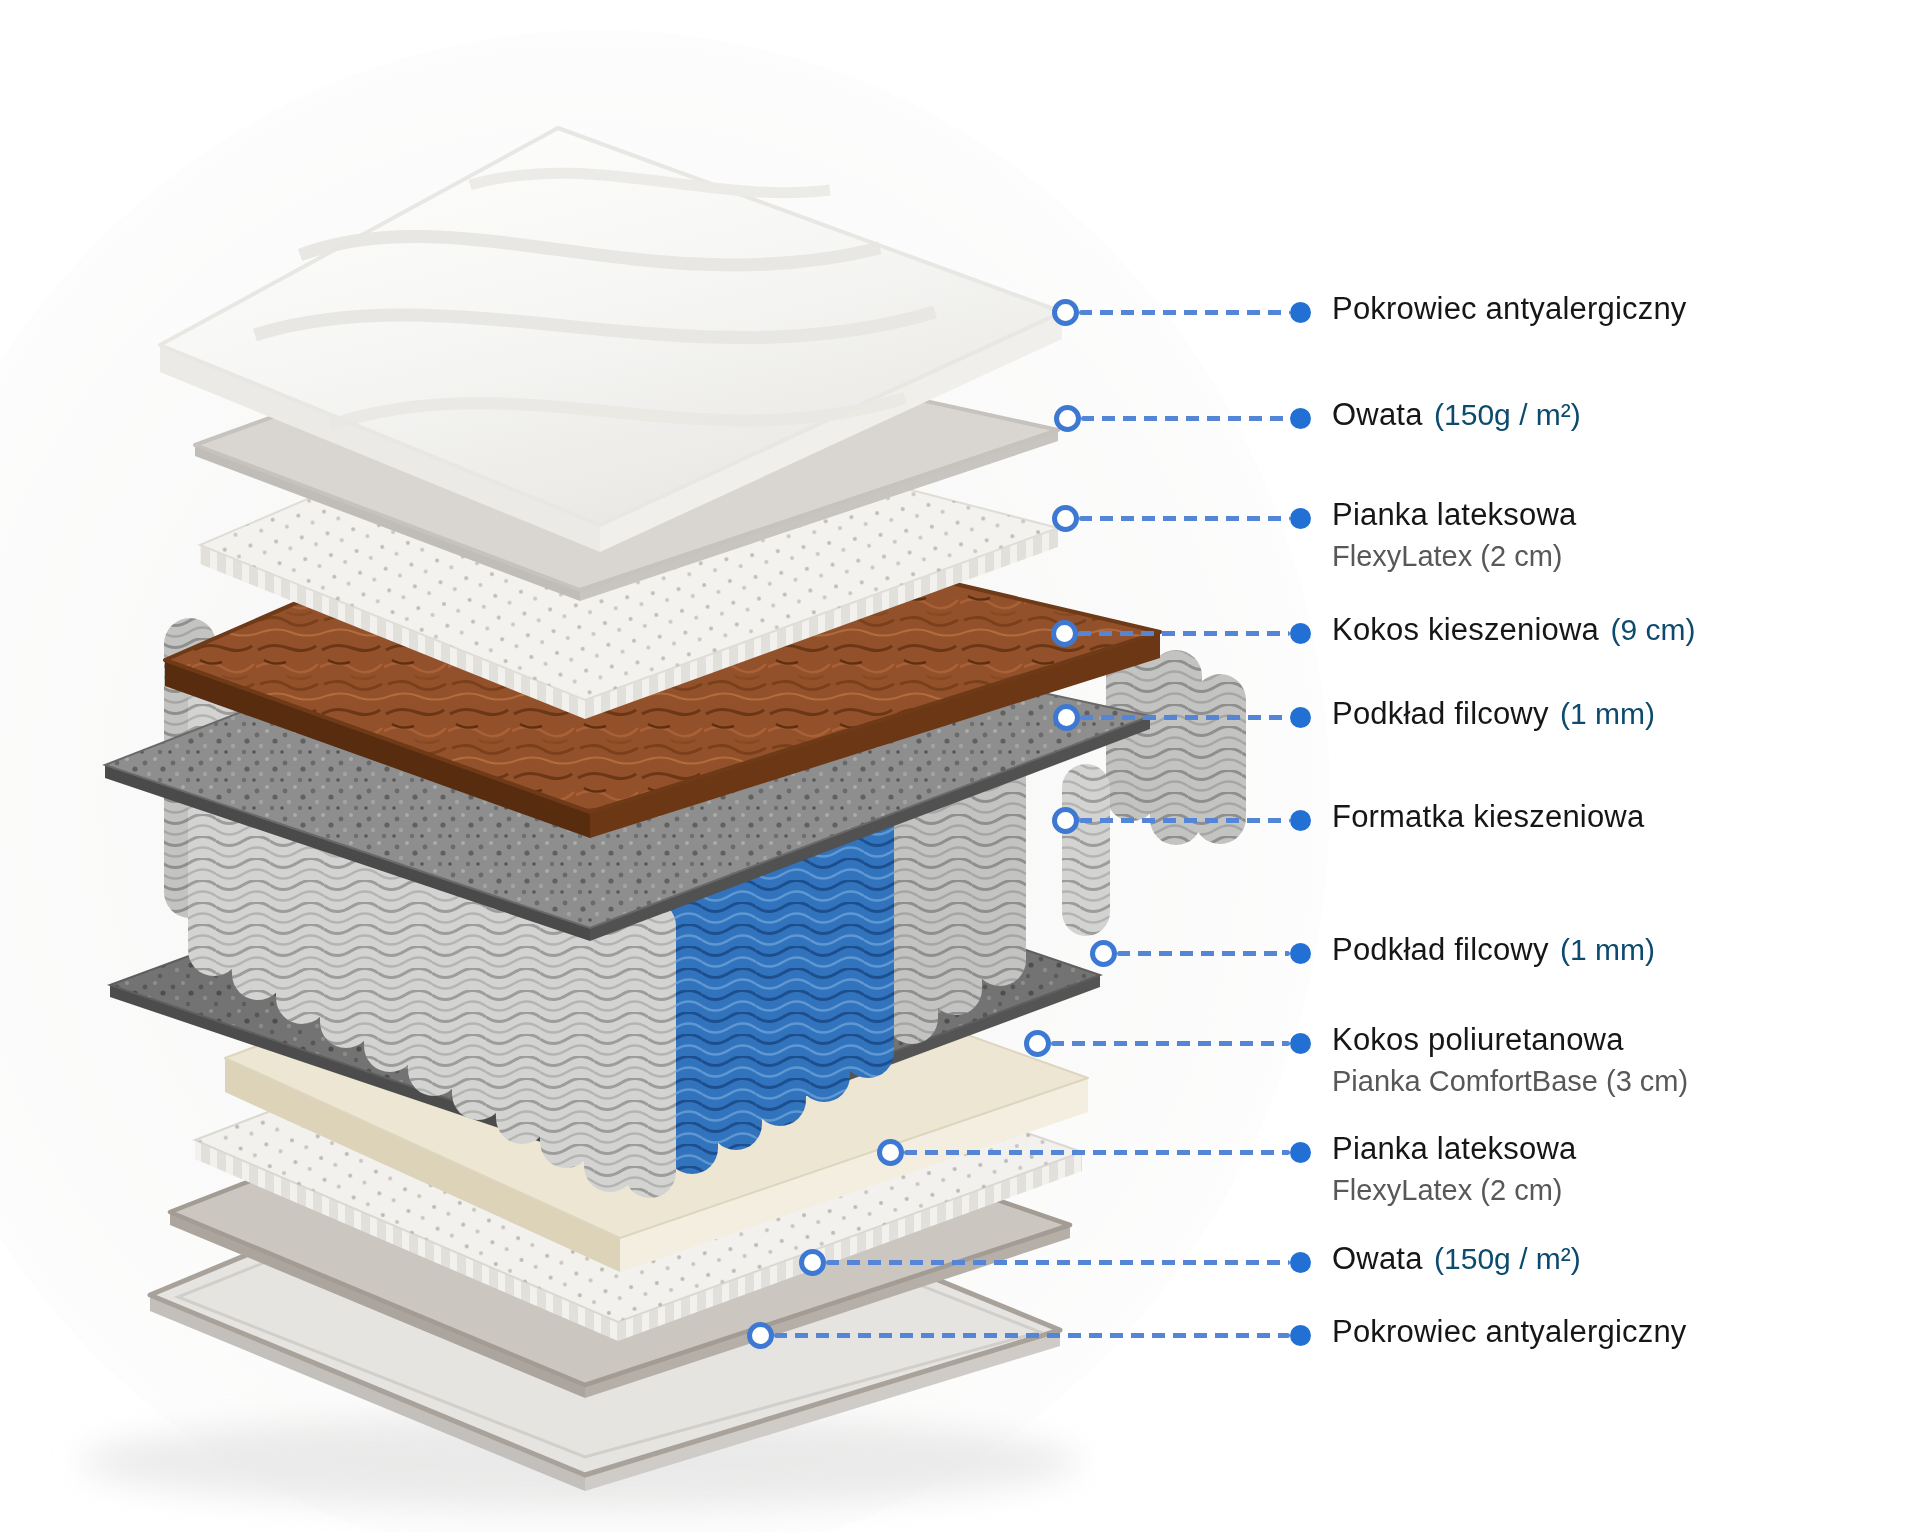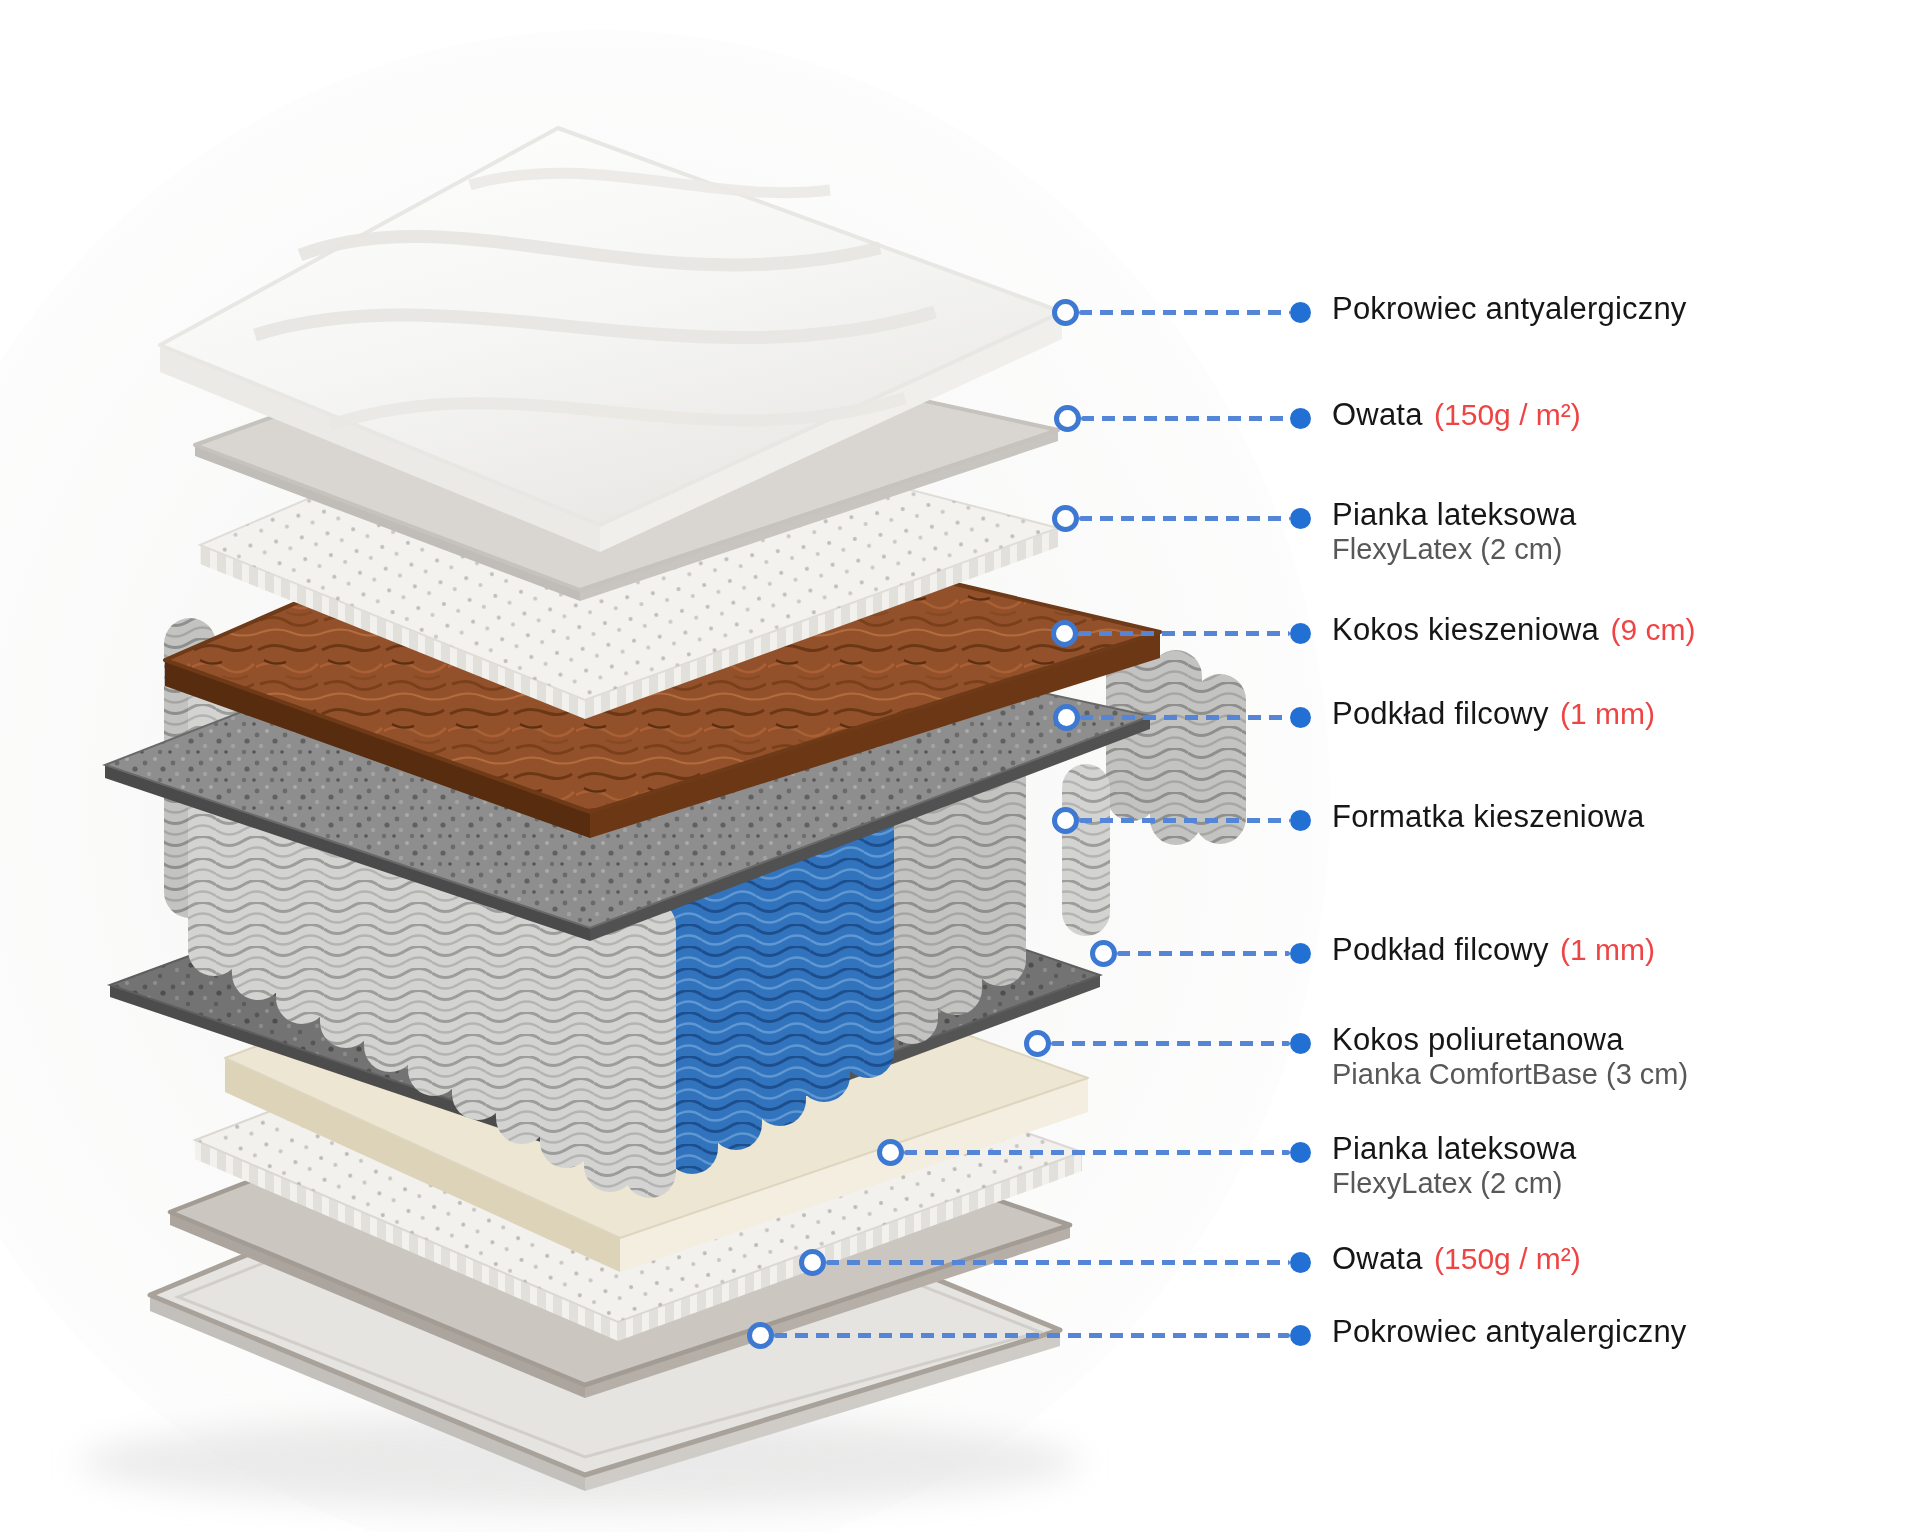--- a/index.html
+++ b/index.html
@@ -7,23 +7,23 @@
   .canvas{position:relative;width:1920px;height:1532px;background:#ffffff}
   .art{position:absolute;left:0;top:0}
   .callout{position:absolute;left:0;width:1920px;height:0}
   .ring{position:absolute;width:27px;height:27px;border:5px solid #3d79d3;border-radius:50%;
         background:#ffffff;top:-13px;box-sizing:border-box}
   .dot{position:absolute;width:21px;height:21px;border-radius:50%;background:#2270d4;top:-10px;left:1290px}
   .line{position:absolute;height:5px;top:-2px;border-radius:3px;
         background:repeating-linear-gradient(90deg,#5585d6 0 13px,transparent 13px 21px)}
   .lbl{position:absolute;left:1332px;top:-21px;white-space:nowrap;line-height:1.15}
   .t{font-weight:normal;font-size:31px;color:#161616;letter-spacing:.2px}
-  .d{font-size:30px;color:#ef4444;margin-left:7px}
+  .d{font-size:30px;color:#0c4a6e;margin-left:7px}
   .d:empty{display:none}
-  .s{font-size:29px;color:#585858;}
+  .s{font-size:29px;color:#585858;margin-top:7px}
   .s:empty{display:none}
 </style>
 </head>
 <body>
 
 <div class="canvas">
 
   <svg class="art" width="1920" height="1532" viewBox="0 0 1920 1532">
     <defs>
       <filter id="soft" x="-60%" y="-60%" width="220%" height="220%">

